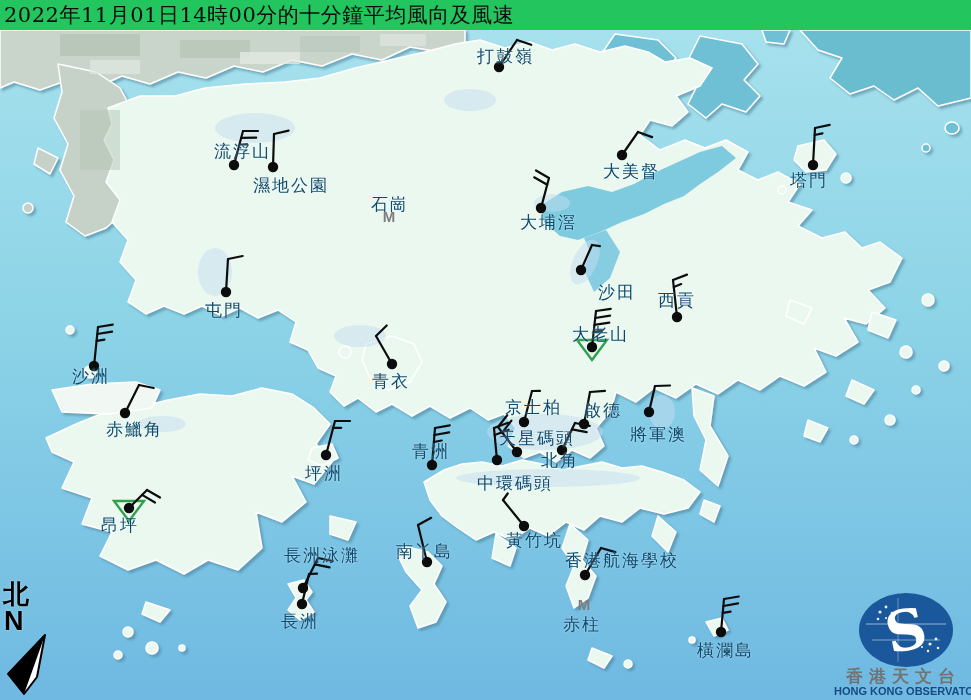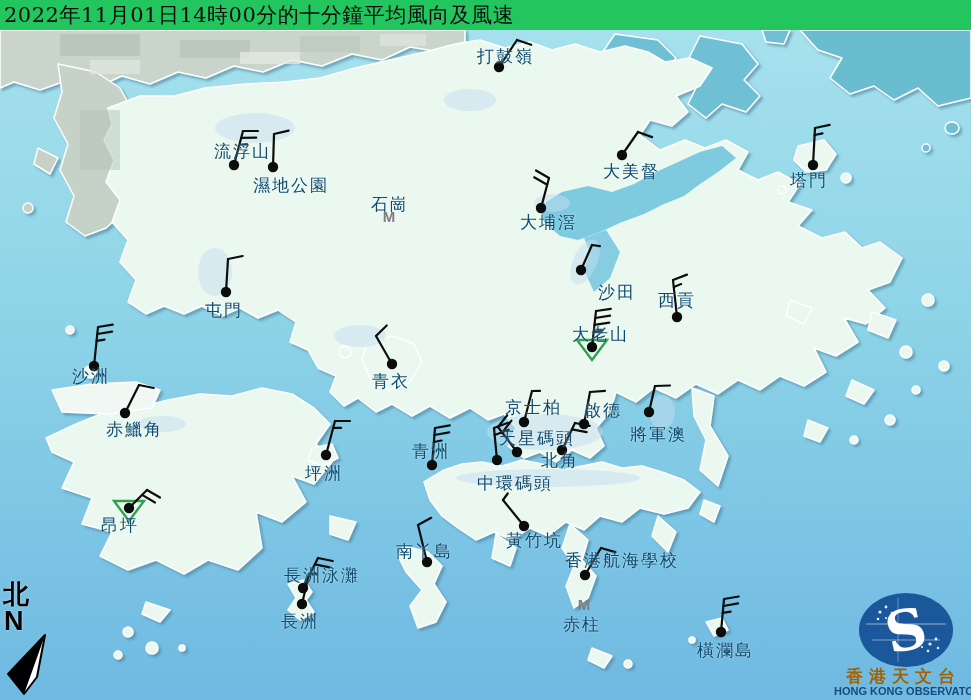--- a/index.html
+++ b/index.html
@@ -18,21 +18,21 @@
   .dot{fill:#0c0c0c;}
   .tri{fill:none;stroke:#2fa14b;stroke-width:2.4;stroke-linejoin:miter;}
   .m-mark{font:700 15px "Liberation Sans",sans-serif;fill:#7e7e7e;}
   .north-box{position:absolute;left:0;top:581px;width:56px;height:119px;z-index:25;}
   .north-hanzi{position:absolute;left:3px;top:0px;color:#000;
       font:700 26px/1 "DejaVu Serif","Liberation Serif",serif;text-shadow:0 0 2px rgba(255,255,255,.7);}
   .north-letter{position:absolute;left:4px;top:27px;color:#000;
       font:700 27px/1 "Liberation Sans",sans-serif;text-shadow:0 0 2px rgba(255,255,255,.7);}
   .needle{position:absolute;left:0;top:50px;}
   .logo-box{position:absolute;left:836px;top:592px;width:135px;height:108px;z-index:25;text-align:center;}
-  .logo-cn{position:absolute;left:0;top:76px;width:135px;color:#a16207;
+  .logo-cn{position:absolute;left:0;top:76px;width:135px;color:#737373;
       font:700 17px/1 "DejaVu Serif","Liberation Serif",serif;letter-spacing:6px;white-space:nowrap;}
   .logo-en{position:absolute;left:-2px;top:94px;width:139px;color:#154a82;
       font:700 11px/1 "Liberation Sans",sans-serif;letter-spacing:0px;white-space:nowrap;}
 </style>
 </head>
 <body>
 
 <div class="stage">
 
   <svg class="map" width="971" height="700" viewBox="0 0 971 700">
@@ -383,21 +383,21 @@
       <div class="st-label" style="left: 630px; top: 425px;">將軍澳</div>
       <div class="st-label" style="left: 499px; top: 429px;">天星碼頭</div>
       <div class="st-label" style="left: 477px; top: 465px; margin-top: 9px;">中環碼頭</div>
       <div class="st-label" style="left: 541px; top: 451px;">北角</div>
       <div class="st-label" style="left: 412px; top: 442px;">青洲</div>
       <div class="st-label" style="left: 305px; top: 464px;">坪洲</div>
       <div class="st-label" style="left: 101px; top: 516px;">昂坪</div>
       <div class="st-label" style="left: 506px; top: 531px;">黃竹坑</div>
       <div class="st-label" style="left: 396px; top: 542px;">南丫島</div>
       <div class="st-label" style="left: 565px; top: 551px;">香港航海學校</div>
-      <div class="st-label" style="left: 284px; top: 566px;">長洲泳灘</div>
+      <div class="st-label" style="left: 284px; top: 546px;">長洲泳灘</div>
       <div class="st-label" style="left: 281px; top: 612px;">長洲</div>
       <div class="st-label" style="left: 563px; top: 615px;">赤柱</div>
       <div class="st-label" style="left: 697px; top: 641px;">橫瀾島</div>
     </div>
 
   <div class="title-bar">
     <div class="title-text">2022年11月01日14時00分的十分鐘平均風向及風速</div>
   </div>
 
   <div class="north-box">

